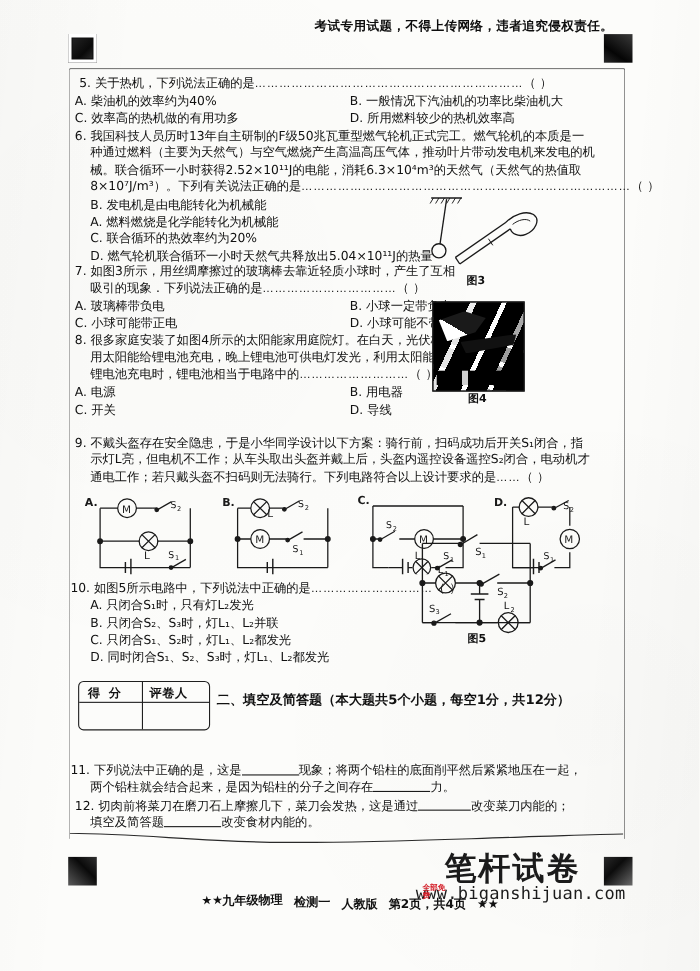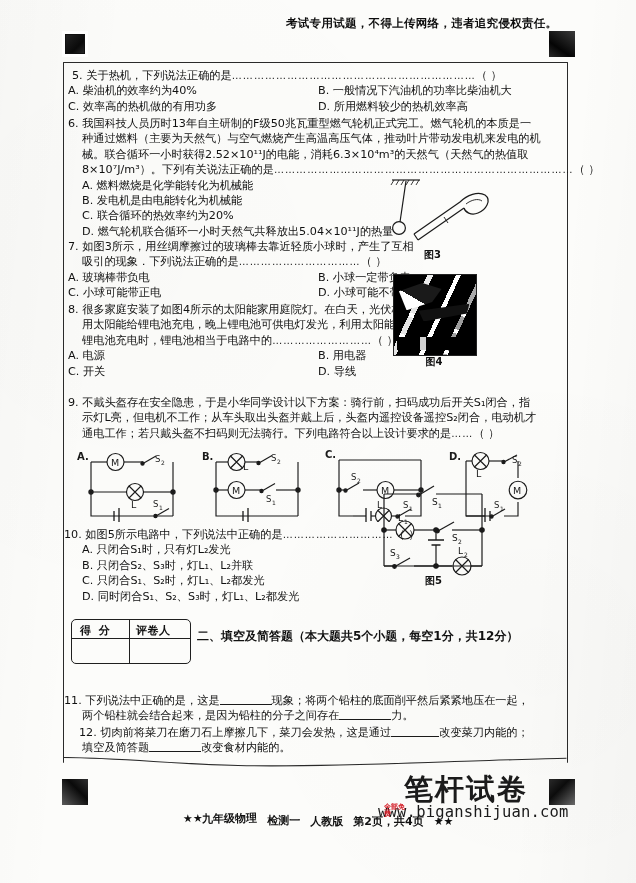--- a/index.html
+++ b/index.html
@@ -172,22 +172,22 @@
     <div class="q" style="top:54px;">
       <div class="line">
         <span class="ind1" style="padding-left:5px;">6.</span>
         <span>我国科技人员历时13年自主研制的F级50兆瓦重型燃气轮机正式完工。燃气轮机的本质是一</span>
       </div>
       <div class="line ind2">种通过燃料（主要为天然气）与空气燃烧产生高温高压气体，推动叶片带动发电机来发电的机</div>
       <div class="line ind2">械。联合循环一小时获得2.52×10¹¹J的电能，消耗6.3×10⁴m³的天然气（天然气的热值取</div>
       <div class="line ind2">
         <span>8×10⁷J/m³）。下列有关说法正确的是</span><span class="lead">……………………………………</span><span class="lead">…………………………………</span><span class="paren">（        ）</span>
       </div>
+      <div class="line ind2">B. 发电机是由电能转化为机械能</div>
       <div class="line ind2">A. 燃料燃烧是化学能转化为机械能</div>
-      <div class="line ind2">B. 发电机是由电能转化为机械能</div>
       <div class="line ind2">C. 联合循环的热效率约为20%</div>
       <div class="line ind2">D. 燃气轮机联合循环一小时天然气共释放出5.04×10¹¹J的热量</div>
     </div>
 
     <div class="q" style="top:177px;">
       <div class="line">
         <span style="padding-left:5px;">7.</span>
         <span>如图3所示，用丝绸摩擦过的玻璃棒去靠近轻质小球时，产生了互相</span>
       </div>
       <div class="line ind2">
@@ -394,21 +394,21 @@
         <span style="padding-left:1px;">11.</span>
         <span>下列说法中正确的是，这是</span><span class="blank" style="width:52px;"></span><span>现象；将两个铅柱的底面削平然后紧紧地压在一起，</span>
       </div>
       <div class="line ind2">
         <span>两个铅柱就会结合起来，是因为铅柱的分子之间存在</span><span class="blank" style="width:52px;"></span><span>力。</span>
       </div>
     </div>
 
     <div class="q" style="top:663px;">
       <div class="line">
-        <span style="padding-left:16px;">12.</span>
+        <span style="padding-left:5px;">12.</span>
         <span>切肉前将菜刀在磨刀石上摩擦几下，菜刀会发热，这是通过</span><span class="blank" style="width:48px;"></span><span>改变菜刀内能的；</span>
       </div>
       <div class="line ind2">
         <span>填空及简答题</span><span class="blank" style="width:52px;"></span><span>改变食材内能的。</span>
       </div>
     </div>
 
   </div>
 
   <div id="fig3">

